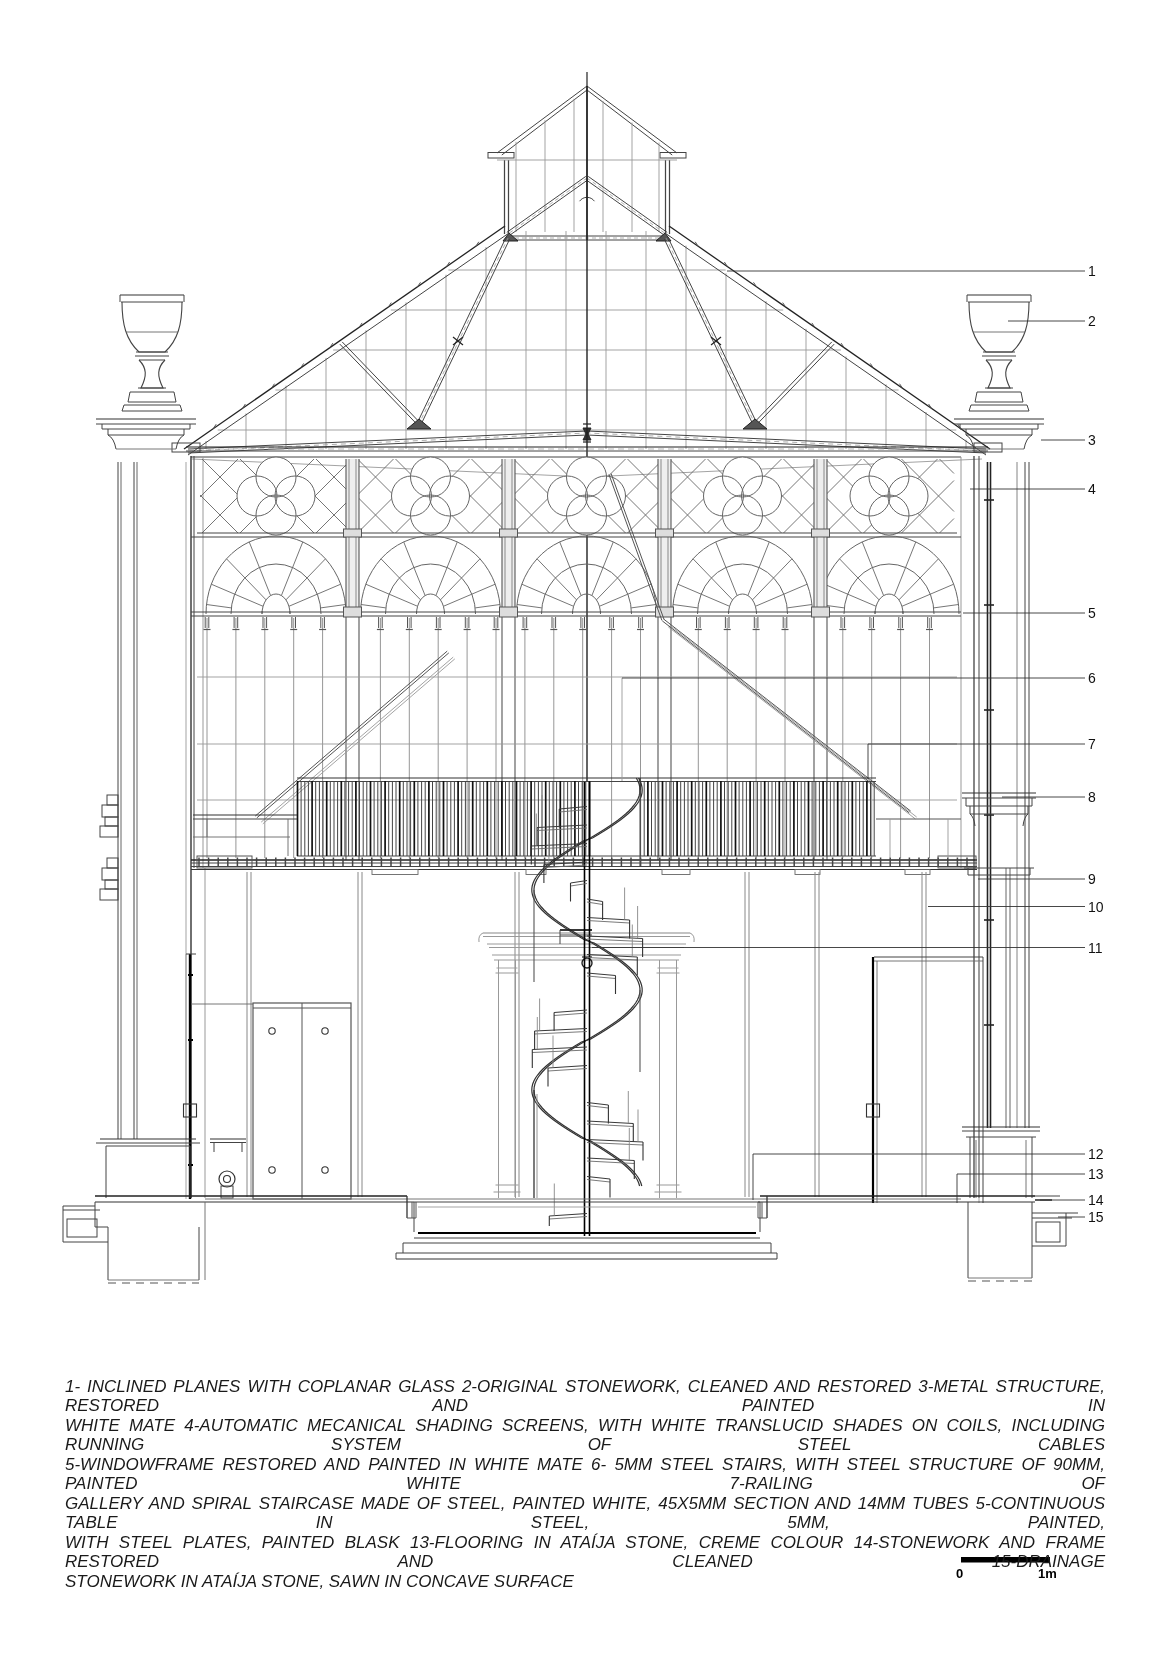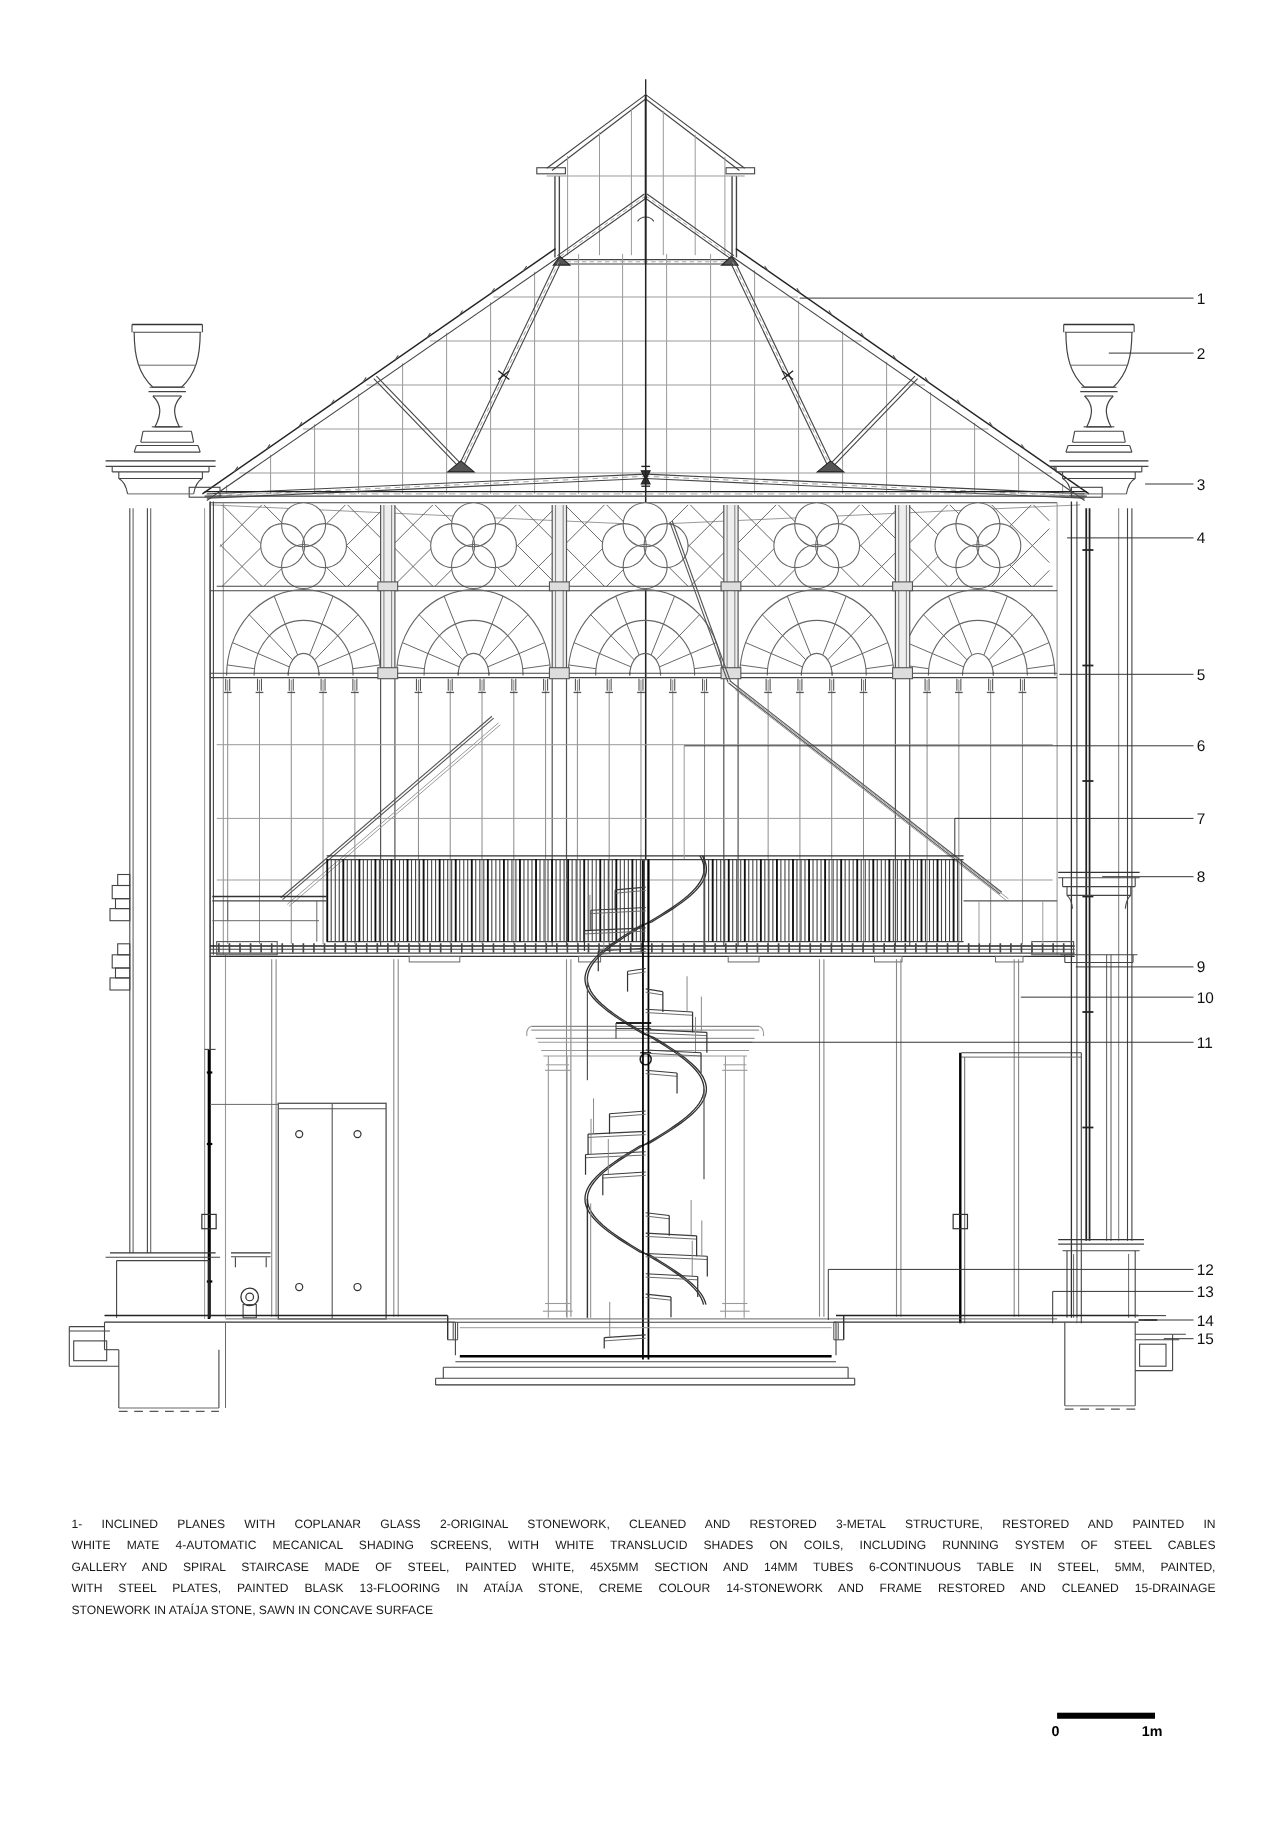--- a/index.html
+++ b/index.html
@@ -1,17 +1,17 @@
 <!DOCTYPE html>
 <html><head><meta charset="utf-8">
 <style>
 html,body{margin:0;padding:0;background:#fff;}
 body{width:1170px;height:1655px;position:relative;font-family:"Liberation Sans",sans-serif;}
 #tx{position:absolute;left:65px;top:1377px;width:1040px;color:#1a1a1a;}
-.tl{font-size:11px;line-height:19.45px;text-align:justify;text-align-last:justify;white-space:normal;}
+.tl{font-size:17px;line-height:19.45px;text-align:justify;text-align-last:justify;white-space:normal;font-style:italic;}
 .tl.last{text-align-last:left;}
 svg{position:absolute;top:0;left:0;}
 </style></head>
 <body>
 <svg width="1170" height="1655" viewBox="0 0 1170 1655">
 <line x1="587.0" y1="72.0" x2="587.0" y2="86.0" stroke="#222" stroke-width="1.2" stroke-linecap="butt"></line>
 <line x1="587.0" y1="86.0" x2="497.0" y2="153.0" stroke="#444" stroke-width="1" stroke-linecap="butt"></line>
 <line x1="587.0" y1="86.0" x2="677.0" y2="153.0" stroke="#444" stroke-width="1" stroke-linecap="butt"></line>
 <line x1="587.0" y1="90.0" x2="501.8" y2="155.0" stroke="#444" stroke-width="1" stroke-linecap="butt"></line>
 <line x1="587.0" y1="90.0" x2="672.2" y2="155.0" stroke="#444" stroke-width="1" stroke-linecap="butt"></line>
@@ -1011,15 +1011,16 @@
 <text x="1088.0" y="1205.0" font-size="14" fill="#111" font-weight="normal" text-anchor="start" font-family="Liberation Sans, sans-serif">14</text>
 <path d="M1058.0,1217.0 L1085.0,1217.0" stroke="#333" stroke-width="0.9" fill="none"></path>
 <text x="1088.0" y="1222.0" font-size="14" fill="#111" font-weight="normal" text-anchor="start" font-family="Liberation Sans, sans-serif">15</text>
 <rect x="961" y="1557" width="89" height="5.5" fill="#000"></rect>
 <text x="956.0" y="1578.0" font-size="13" fill="#000" font-weight="bold" text-anchor="start" font-family="Liberation Sans, sans-serif">0</text>
 <text x="1038.0" y="1578.0" font-size="13" fill="#000" font-weight="bold" text-anchor="start" font-family="Liberation Sans, sans-serif">1m</text>
 </svg>
 <div id="tx">
 <div class="tl">1- INCLINED PLANES WITH COPLANAR GLASS 2-ORIGINAL STONEWORK, CLEANED AND RESTORED 3-METAL STRUCTURE, RESTORED AND PAINTED IN</div>
 <div class="tl">WHITE MATE 4-AUTOMATIC MECANICAL SHADING SCREENS, WITH WHITE TRANSLUCID SHADES ON COILS, INCLUDING RUNNING SYSTEM OF STEEL CABLES</div>
-<div class="tl">GALLERY AND SPIRAL STAIRCASE MADE OF STEEL, PAINTED WHITE, 45X5MM SECTION AND 14MM TUBES 6-CONTINUOUS TABLE IN STEEL, 5MM, PAINTED,</div>
+<div class="tl">5-WINDOWFRAME RESTORED AND PAINTED IN WHITE MATE 6- 5MM STEEL STAIRS, WITH STEEL STRUCTURE OF 90MM, PAINTED WHITE 7-RAILING OF</div>
+<div class="tl">GALLERY AND SPIRAL STAIRCASE MADE OF STEEL, PAINTED WHITE, 45X5MM SECTION AND 14MM TUBES 5-CONTINUOUS TABLE IN STEEL, 5MM, PAINTED,</div>
 <div class="tl">WITH STEEL PLATES, PAINTED BLASK 13-FLOORING IN ATAÍJA STONE, CREME COLOUR 14-STONEWORK AND FRAME RESTORED AND CLEANED 15-DRAINAGE</div>
 <div class="tl last">STONEWORK IN ATAÍJA STONE, SAWN IN CONCAVE SURFACE</div>
 </div>
 </body></html>

